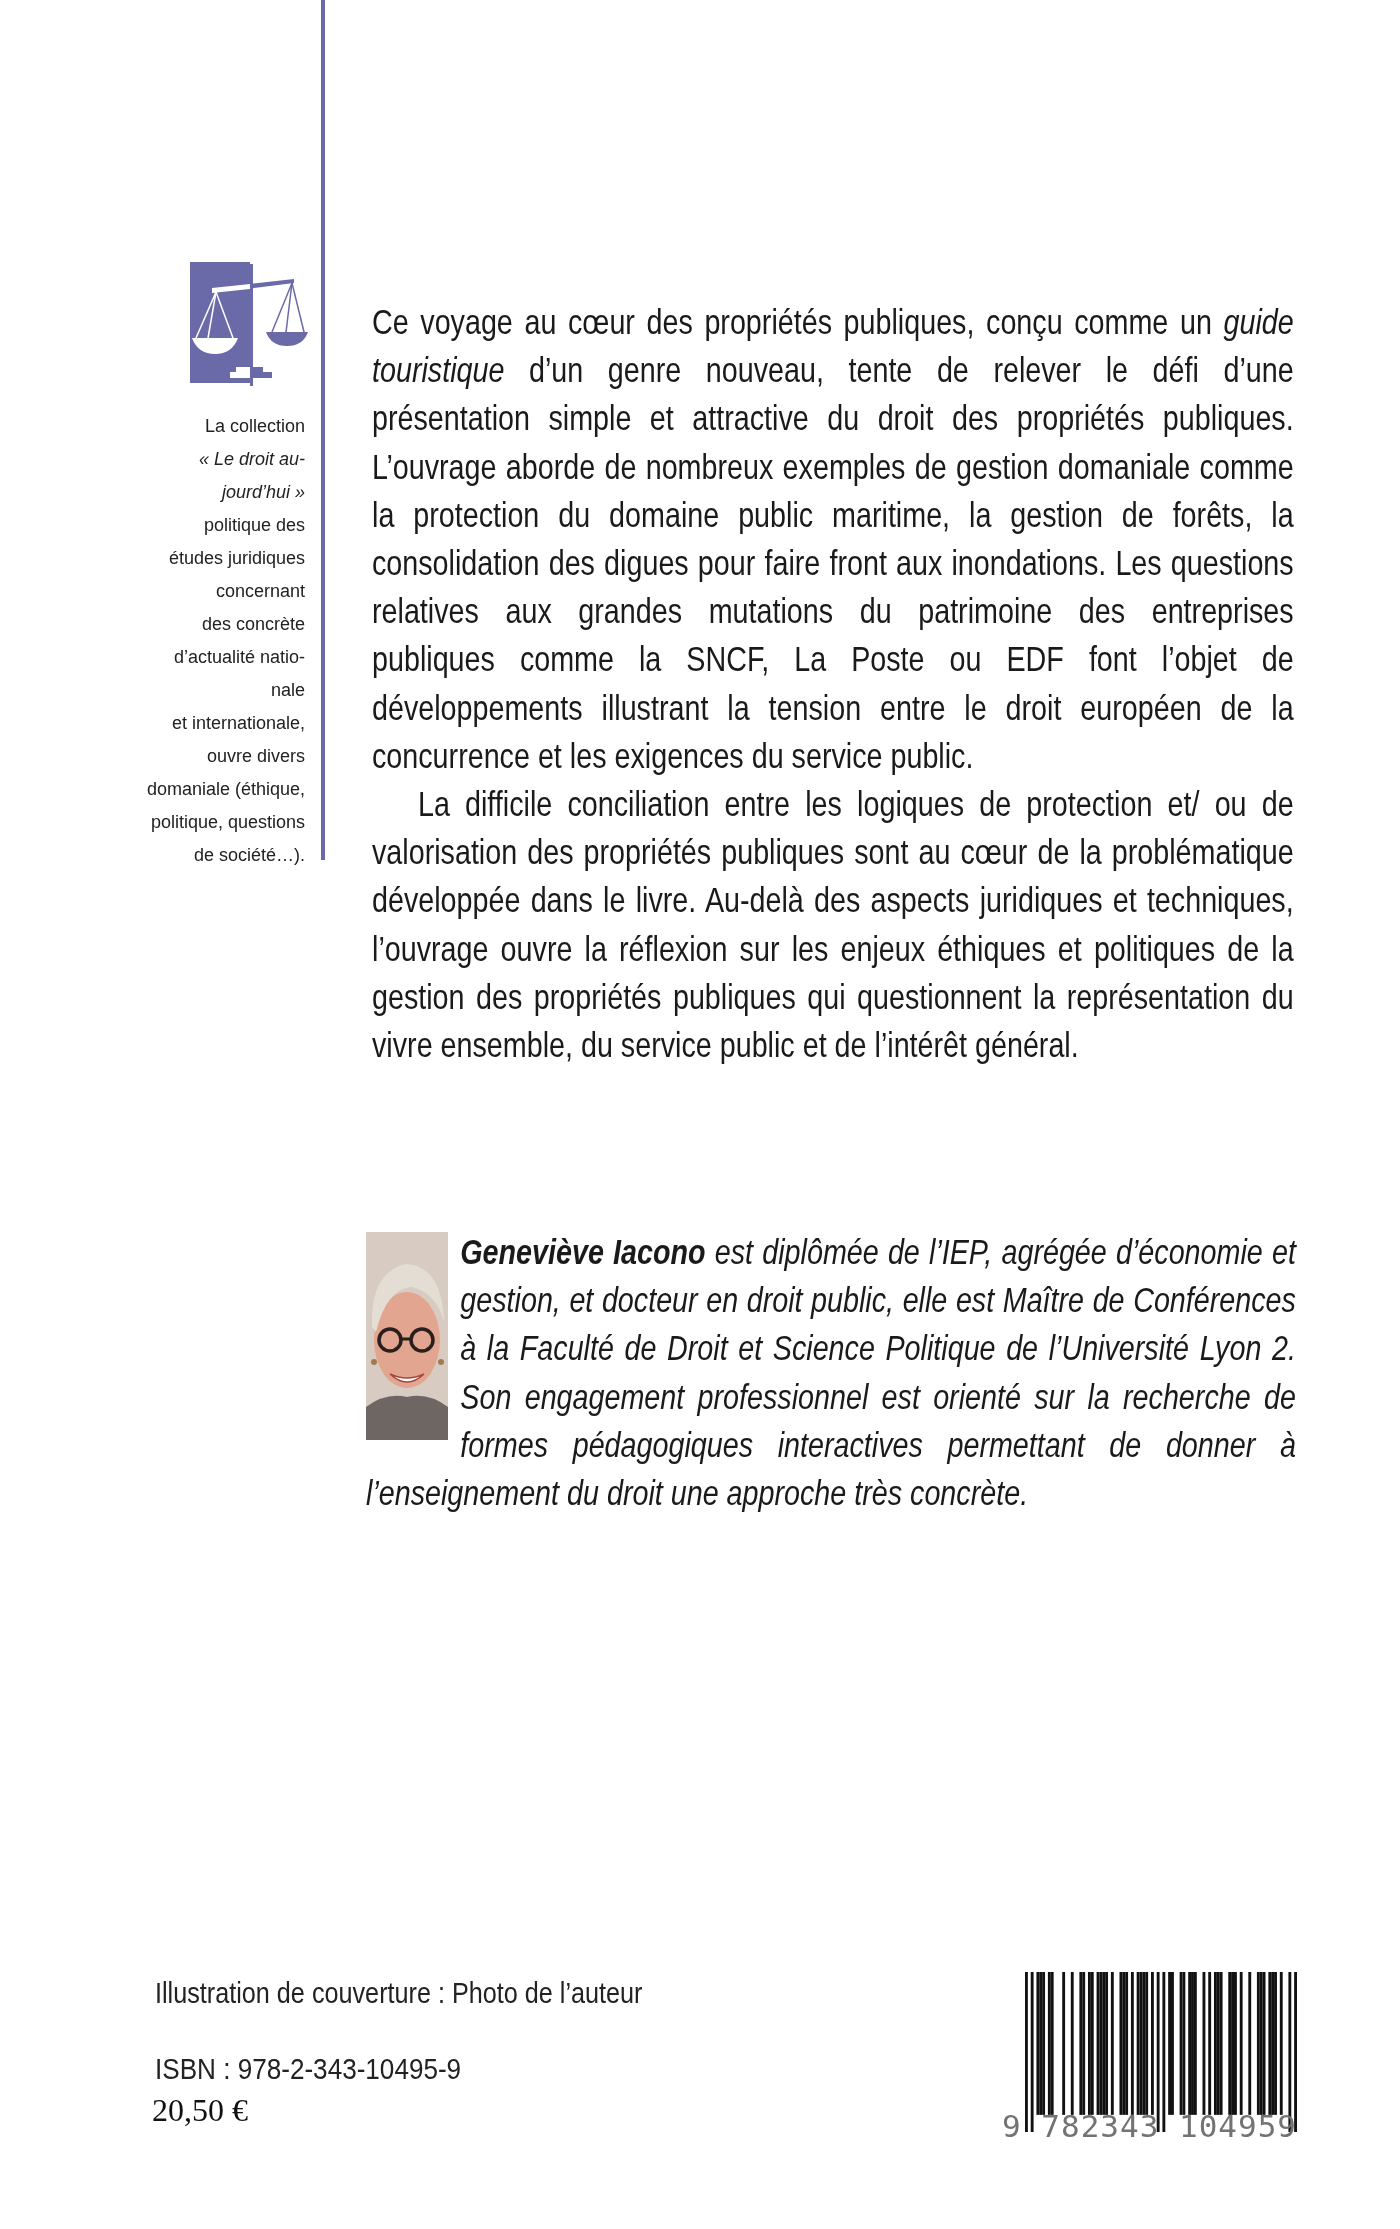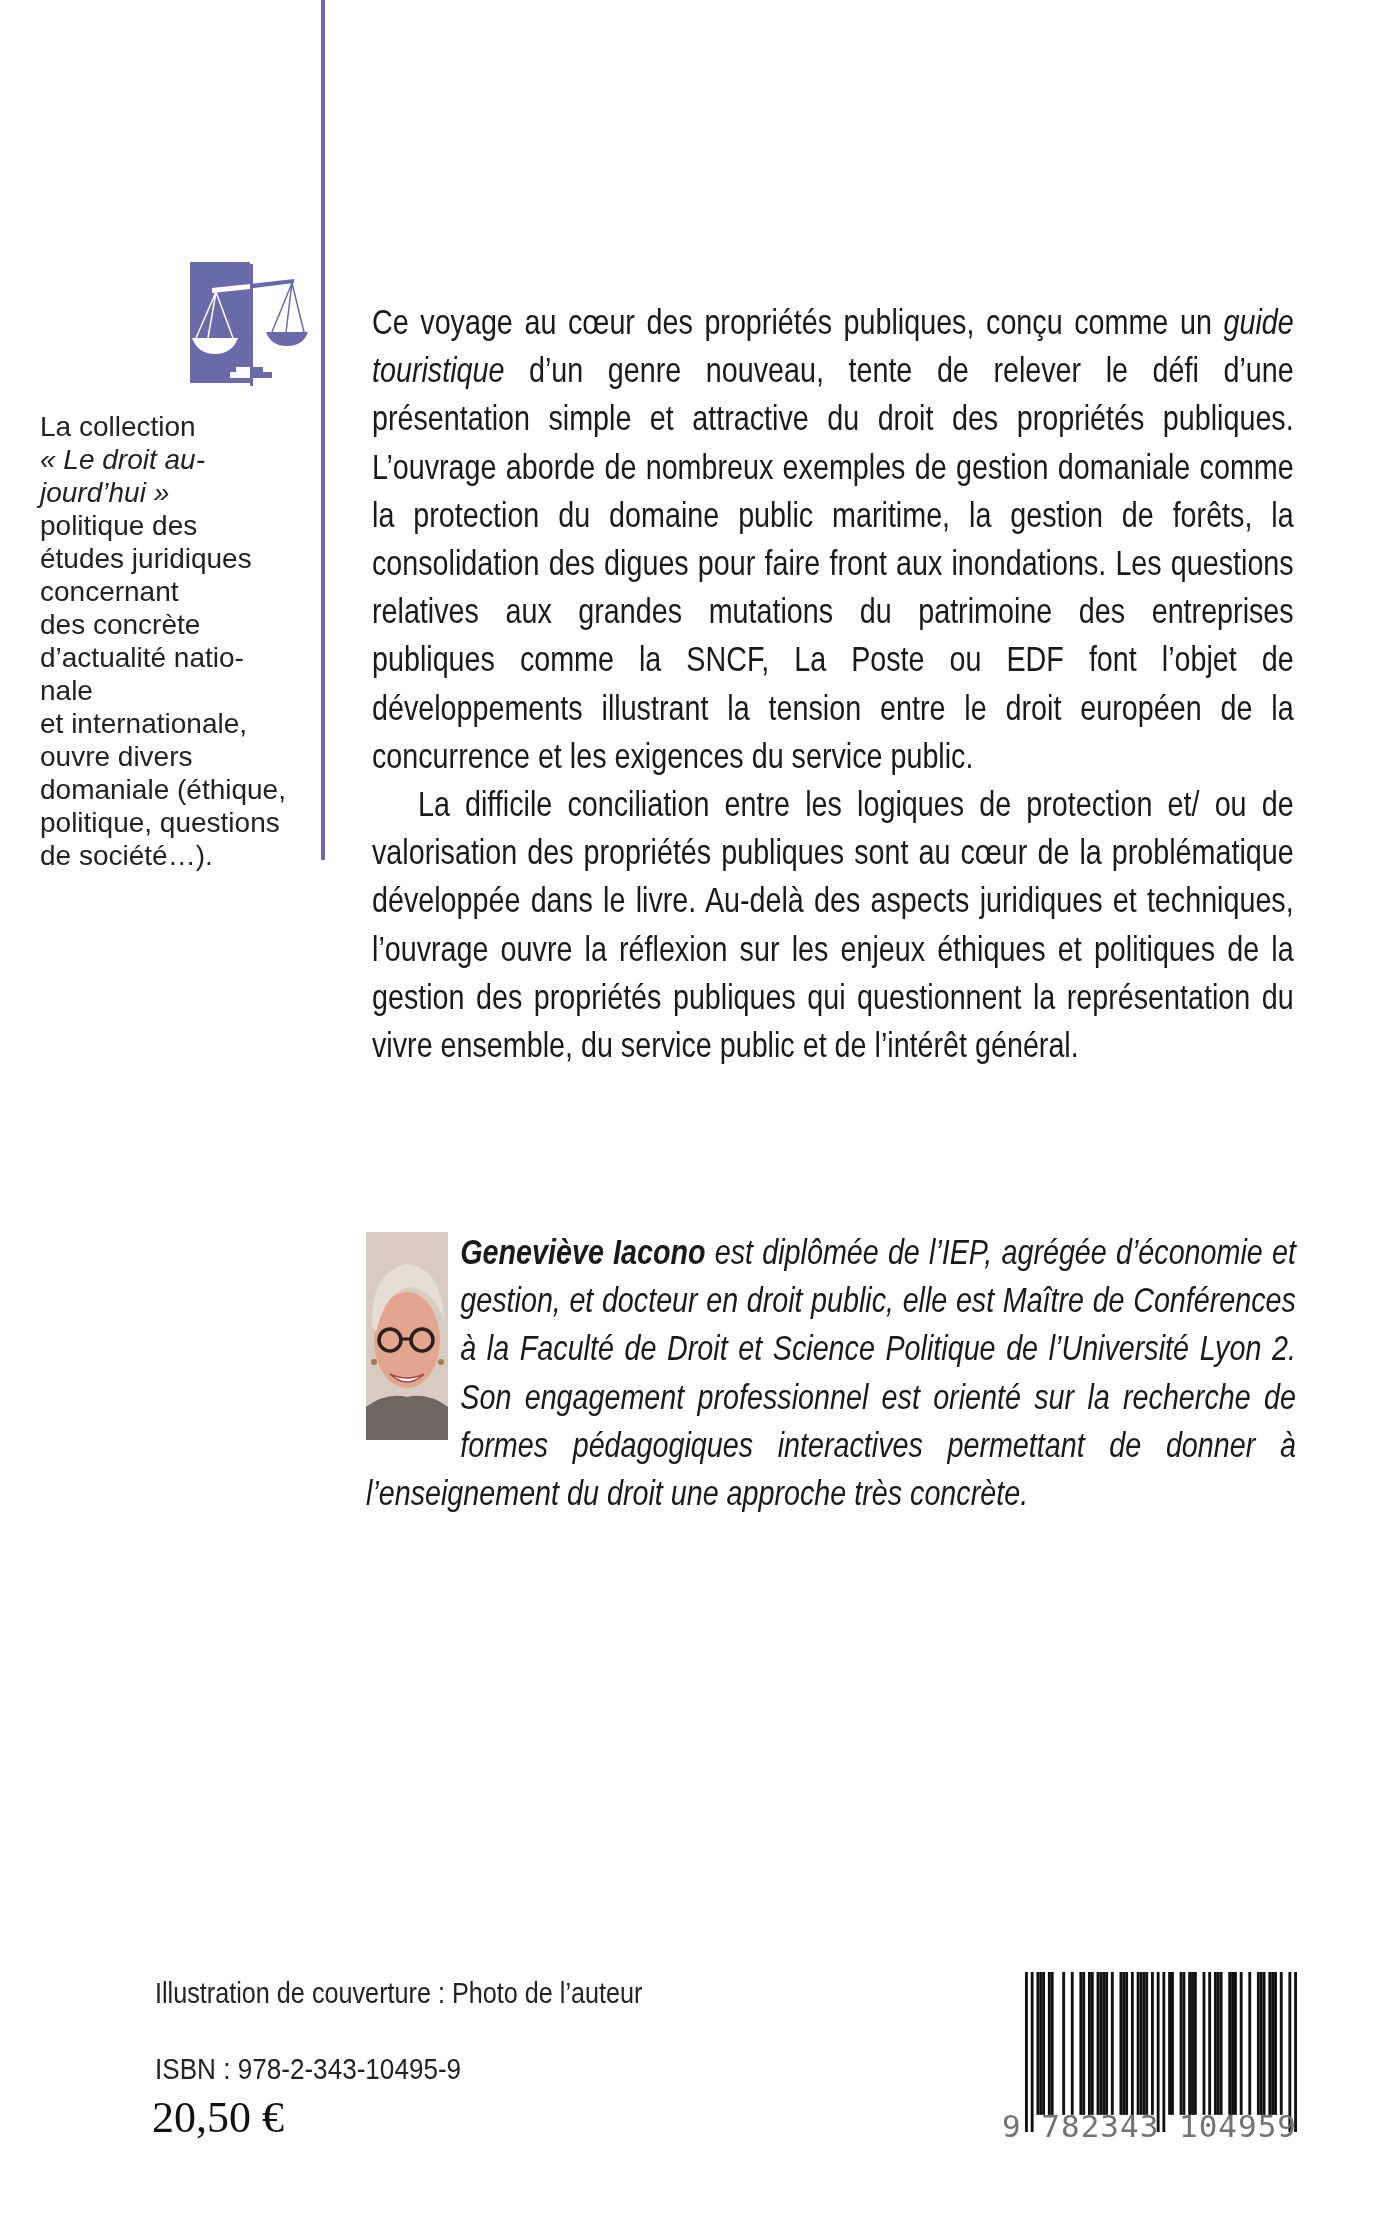--- a/index.html
+++ b/index.html
@@ -1,33 +1,33 @@
 <!DOCTYPE html>
 <html><head>
 <meta charset="utf-8">
 <style>
   html, body { margin:0; padding:0; background:#ffffff; }
   body { width:1400px; height:2229px; position:relative; overflow:hidden; font-family:"Liberation Sans", sans-serif; color:#1a1a1a; }
   .vline { position:absolute; left:321px; top:0; width:4px; height:860px; background:#6b6aa8; }
   .logo { position:absolute; left:188px; top:258px; width:120px; height:130px; }
-  .sidebar { position:absolute; left:40px; top:410px; width:265px; font-size:28px; line-height:33px; color:#222; }
+  .sidebar { position:absolute; left:40px; top:410px; width:265px; text-align:right; font-size:18px; line-height:33px; color:#222; }
   .sidebar .line { display:block; white-space:nowrap; }
   .sidebar .it { font-style:italic; }
   .main { position:absolute; left:372px; top:298px; width:1124px; transform:scaleX(0.82); transform-origin:0 0; font-size:35px; line-height:48.2px; text-align:justify; text-align-last:left; }
   .main p { margin:0; }
   .main p.indent { text-indent:56px; }
   .main em { font-style:italic; }
   .bio-wrap { position:absolute; left:366px; top:1228px; width:930px; }
   .photo { position:absolute; left:0; top:4px; width:82px; height:208px; overflow:hidden; background:#d9c9bf; }
   .bio { position:absolute; left:0; top:0; width:1134px; transform:scaleX(0.82); transform-origin:0 0; font-size:35px; line-height:48.2px; font-style:italic; text-align:justify; text-align-last:left; }
   .bio .float { float:left; width:115px; height:235px; }
   .bio strong { font-weight:bold; }
   .credit { position:absolute; left:155px; top:1976px; font-size:30px; transform:scaleX(0.84); transform-origin:0 0; white-space:nowrap; color:#222; }
   .isbn { position:absolute; left:155px; top:2053px; font-size:29px; transform:scaleX(0.9); transform-origin:0 0; white-space:nowrap; color:#222; }
-  .price { position:absolute; left:152px; top:2092px; font-family:"Liberation Serif", serif; font-size:44px; color:#111; white-space:nowrap; }
+  .price { position:absolute; left:152px; top:2092px; font-family:"Liberation Serif", serif; font-size:32px; color:#111; white-space:nowrap; }
   .barcode { position:absolute; left:1025px; top:1972px; width:272px; height:160px; }
   .barcode-digits { position:absolute; left:1002px; top:2108px; width:300px; font-family:"DejaVu Sans Mono", monospace; font-size:31px; letter-spacing:1px; color:#737373; white-space:pre; }
 </style>
 </head>
 <body>
 
 <div class="vline"></div>
 
 <svg class="logo" viewBox="0 0 120 130">
   <rect x="2" y="4" width="60" height="121" fill="#6b6aa8"></rect>

